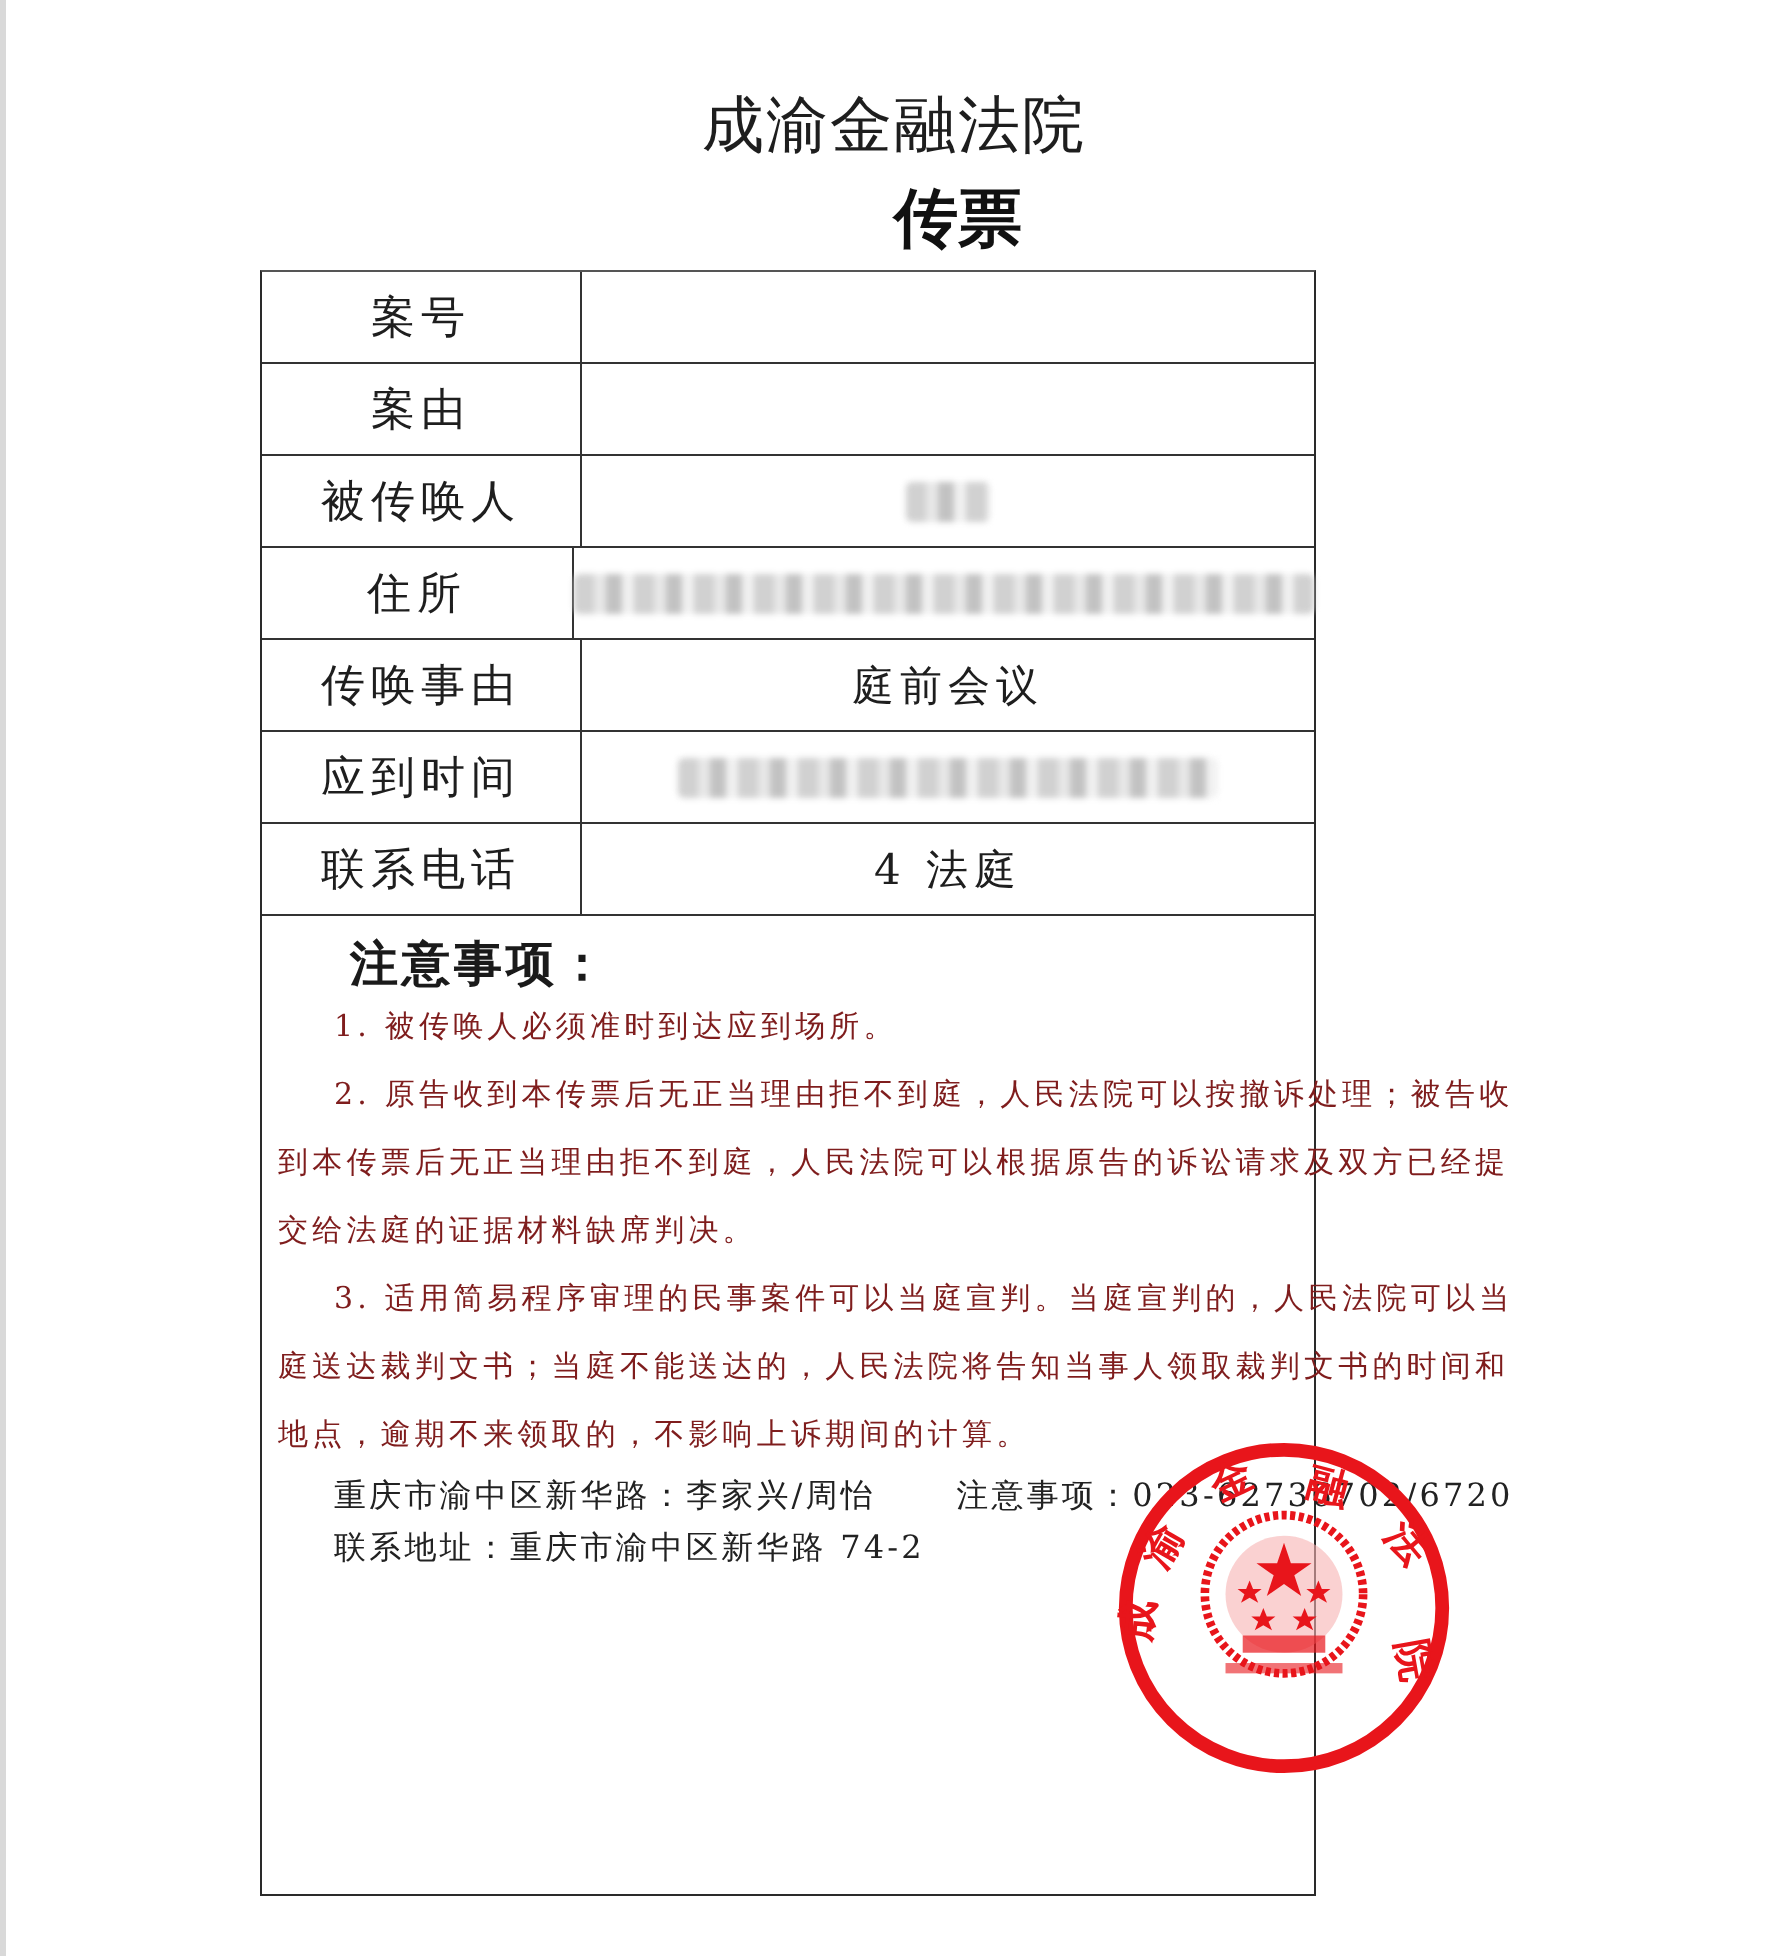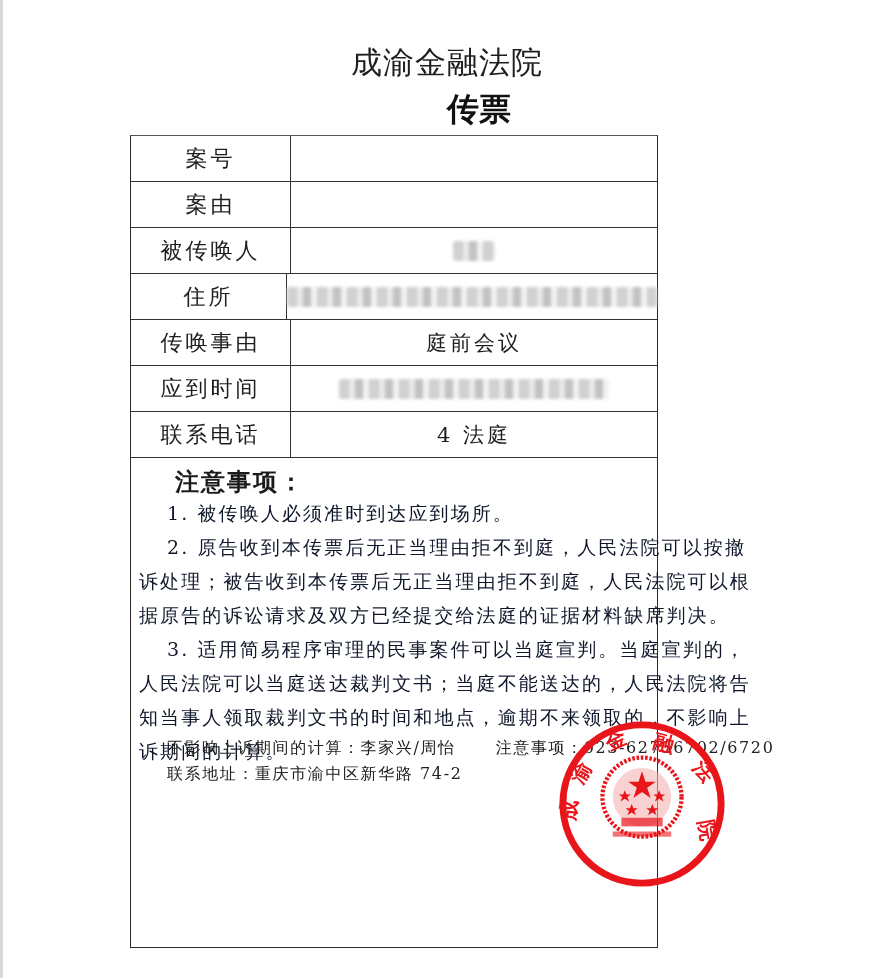--- a/index.html
+++ b/index.html
@@ -39,22 +39,22 @@
       display: inline-block; height: 18px; border-radius: 3px;
       background: repeating-linear-gradient(90deg, #c9c9c9 0 10px, #e4e4e4 10px 16px, #b8b8b8 16px 24px, #efefef 24px 30px);
       filter: blur(1.5px); opacity: 0.85;
     }
     .blur.inline { vertical-align: middle; margin: 0 6px; }
     .notes { position: absolute; left: 0; top: 322px; width: 100%; }
     .notes-title {
       position: absolute; left: 44px; top: 8px; font-size: 24px; font-weight: bold; letter-spacing: 2px;
     }
     .para {
-      position: absolute; left: 8px; width: 620px; font-size: 19px; letter-spacing: 2.1px; line-height: 34px;
-      text-indent: 28px; color: #0f172a;
+      position: absolute; left: 8px; width: 620px; font-size: 15px; letter-spacing: 2.1px; line-height: 34px;
+      text-indent: 28px; color: #7f1d1d;
     }
     .contact { position: absolute; left: 36px; font-size: 16px; letter-spacing: 1.6px; color: #222; white-space: pre; }
     .seal { position: absolute; left: 556px; top: 718px; width: 172px; height: 172px; pointer-events: none; }
   </style>
 </head>
 <body>
 
 <div class="left-edge"></div>
 
 <div class="court-name">成渝金融法院</div>
@@ -100,21 +100,21 @@
     <div class="label">联系电话</div>
     <div class="value">4 法庭</div>
   </div>
 
   <div class="notes">
     <div class="notes-title">注意事项：</div>
     <div class="para" style="top:38px">1. 被传唤人必须准时到达应到场所。</div>
     <div class="para" style="top:72px">2. 原告收到本传票后无正当理由拒不到庭，人民法院可以按撤诉处理；被告收到本传票后无正当理由拒不到庭，人民法院可以根据原告的诉讼请求及双方已经提交给法庭的证据材料缺席判决。</div>
     <div class="para" style="top:174px">3. 适用简易程序审理的民事案件可以当庭宣判。当庭宣判的，人民法院可以当庭送达裁判文书；当庭不能送达的，人民法院将告知当事人领取裁判文书的时间和地点，逾期不来领取的，不影响上诉期间的计算。</div>
 
-    <div class="contact" style="top:280px"><span>不影响上诉期间的计算：</span><span>李家兴/周怡</span>      <span>注意事项：</span><span>023-62736702/6720</span></div>
+    <div class="contact" style="top:280px"><span>重庆市渝中区新华路：</span><span>李家兴/周怡</span>      <span>注意事项：</span><span>023-62736702/6720</span></div>
     <div class="contact" style="top:306px"><span>联系地址：</span><span>重庆市渝中区新华路 74-2</span></div>
 
   </div>
 </div>
 
 <svg class="seal" viewBox="0 0 200 200">
   <circle cx="100" cy="100" r="92" fill="none" stroke="#e8151b" stroke-width="8"></circle>
   <circle cx="100" cy="92" r="46" fill="none" stroke="#e8151b" stroke-width="5" stroke-dasharray="3 2"></circle>
   <circle cx="100" cy="92" r="34" fill="#f6b3b3" opacity="0.6"></circle>
   <polygon points="100,62 104,74 116,74 106,81 110,93 100,86 90,93 94,81 84,74 96,74" fill="#e8151b"></polygon>

